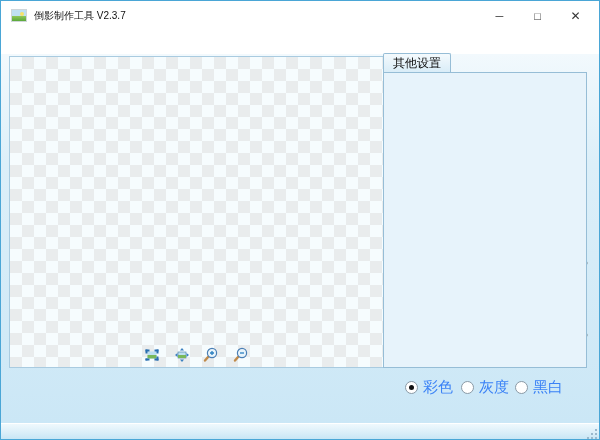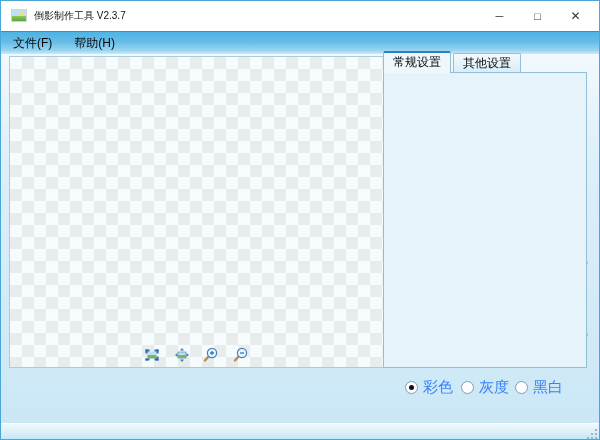--- a/index.html
+++ b/index.html
@@ -110,24 +110,20 @@
 <div id="win">
 
   <div class="titlebar">
     <span class="app-icon"></span>
     <span class="win-title">倒影制作工具 V2.3.7</span>
     <span class="win-btn min">─</span>
     <span class="win-btn max">□</span>
     <span class="win-btn cls">✕</span>
   </div>
 
-  <div class="menubar">
-    <span class="menu-item">文件(F)</span>
-    <span class="menu-item">帮助(H)</span>
-  </div>
 
   <div class="app-body">
 
     <div class="tool-btn tb-open">
       <span class="ticon">
         <svg width="30" height="27" viewBox="0 0 30 27">
           <rect x="3" y="2" width="13" height="10" fill="#cfe6f6" stroke="#ffffff"></rect>
           <rect x="4" y="3" width="11" height="5" fill="#9cc9ea"></rect>
           <rect x="4" y="8" width="11" height="3" fill="#86b869"></rect>
           <path d="M6 9 h8 l2 2 h10 v12 H6 z" fill="#e8a943" stroke="#c78a2e" stroke-width="0.8"></path>
@@ -212,21 +208,20 @@
         <svg width="16" height="16" viewBox="0 0 16 16">
           <line x1="5.5" y1="9.5" x2="2" y2="13.5" stroke="#c08a4a" stroke-width="2.4" stroke-linecap="round"></line>
           <circle cx="9" cy="6" r="4.6" fill="#e8f4fb" stroke="#4a7fb5" stroke-width="1.2"></circle>
           <path d="M7 6 h4" stroke="#2a7fc0" stroke-width="1.3"></path>
         </svg>
       </span>
     </div>
   </div>
 
   <div class="panel-tabs">
-    <span class="tab active">常规设置</span>
     <span class="tab">其他设置</span>
   </div>
 
   <div class="panel-box"></div>
 
   <span class="section-title" style="left:396px; top:130px;">位置</span>
   <span class="section-line" style="left:390px; top:147px;"></span>
 
   <span class="pos-btn pale" style="left:427px; top:151px;">
     <span class="thumb"></span>

